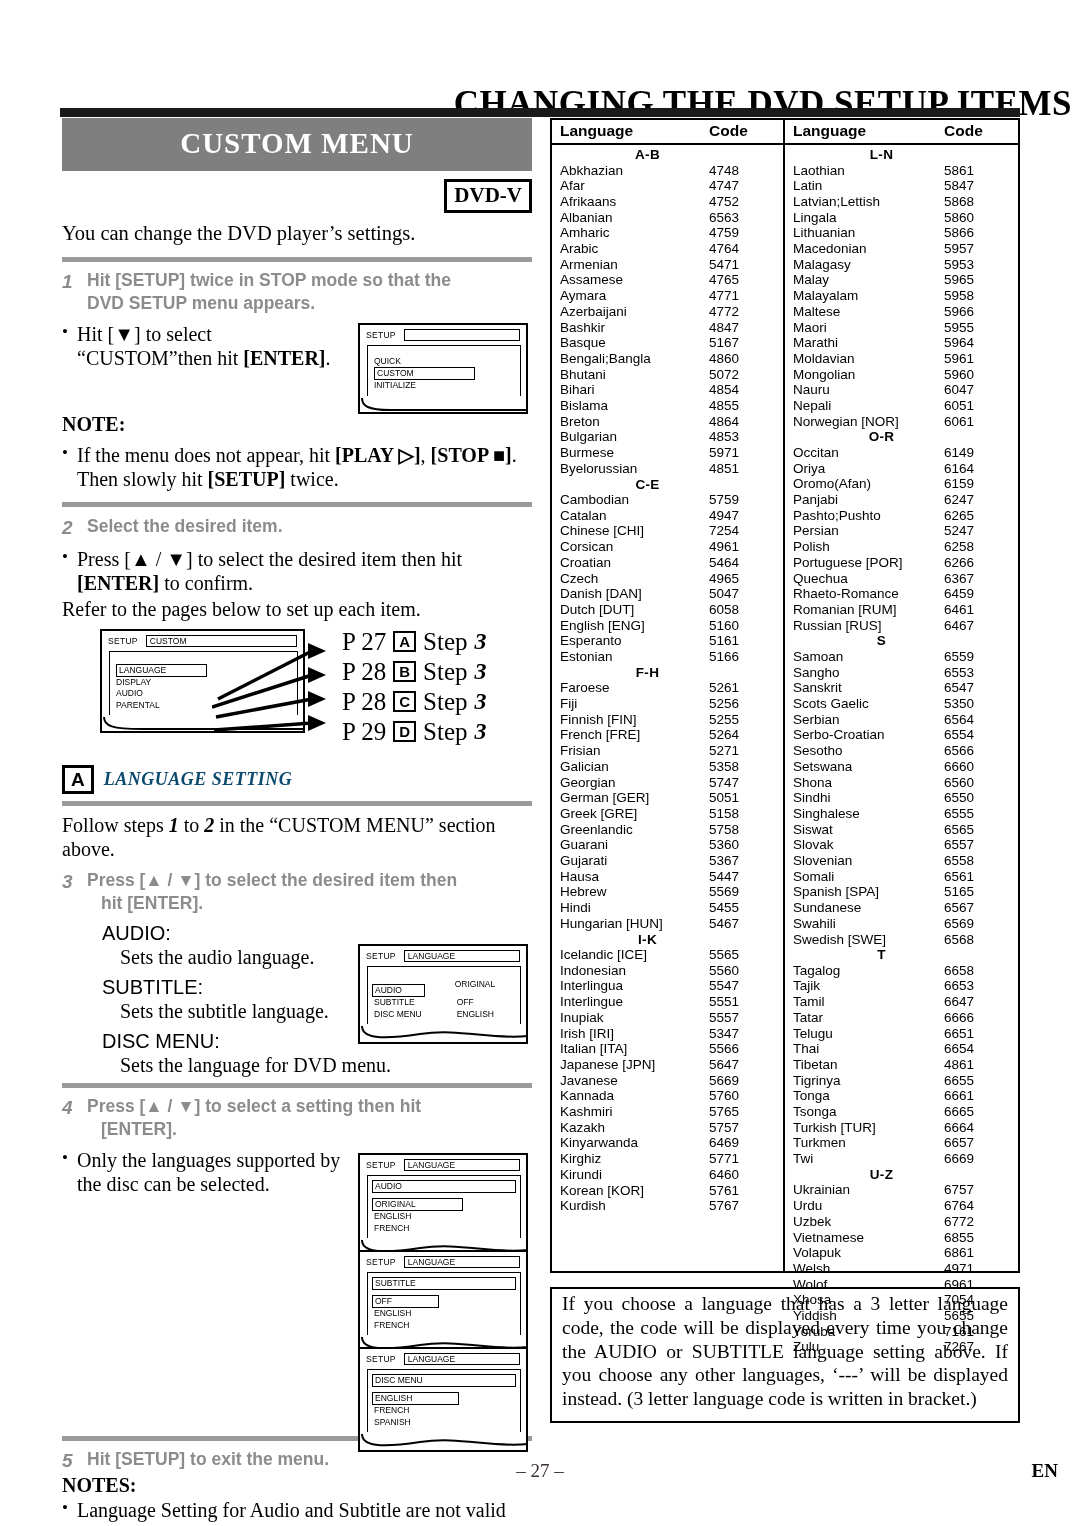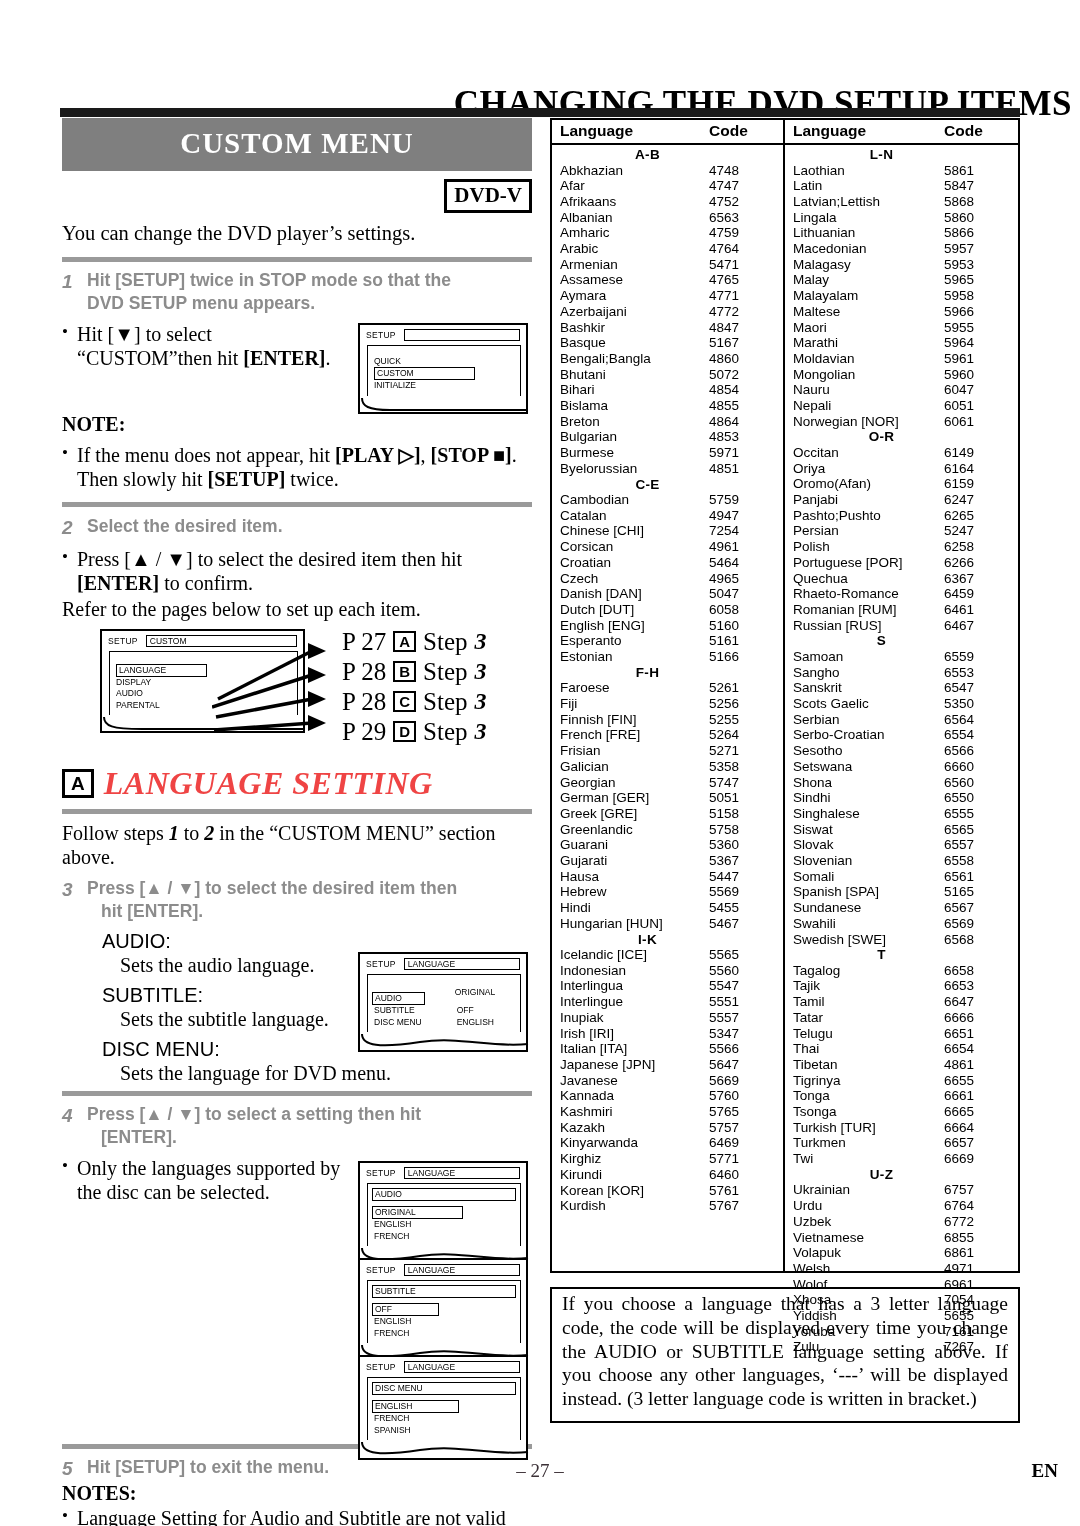--- a/index.html
+++ b/index.html
@@ -93,21 +93,21 @@
   }
   .pline .three{font-style:italic;font-weight:bold;font-size:24px;}
 
   .sec-a{display:flex;align-items:center;gap:10px;margin-top:16px;}
   .sec-a .sq{
     border:3px solid #000;font-family:"Liberation Sans",sans-serif;
     font-weight:bold;font-size:19px;padding:2px 6px;line-height:1;color:#000;
   }
   .sec-a .ttl{
     font-family:"Liberation Serif",serif;font-weight:bold;font-style:italic;
-    font-size:32px;color:#ef4444;letter-spacing:.5px;
+    font-size:18px;color:#0c4a6e;letter-spacing:.5px;
   }
 
   .hd{font-family:"Liberation Sans",sans-serif;font-size:20px;margin-top:7px;}
   .hd-d{font-size:20px;margin-left:18px;line-height:1.2;}
 
   
   .right-col{position:absolute;left:550px;top:118px;width:470px;}
   .codetbl{
     border:2px solid #000;box-sizing:border-box;width:470px;height:1155px;
     font-family:"Liberation Sans", sans-serif;display:flex;

